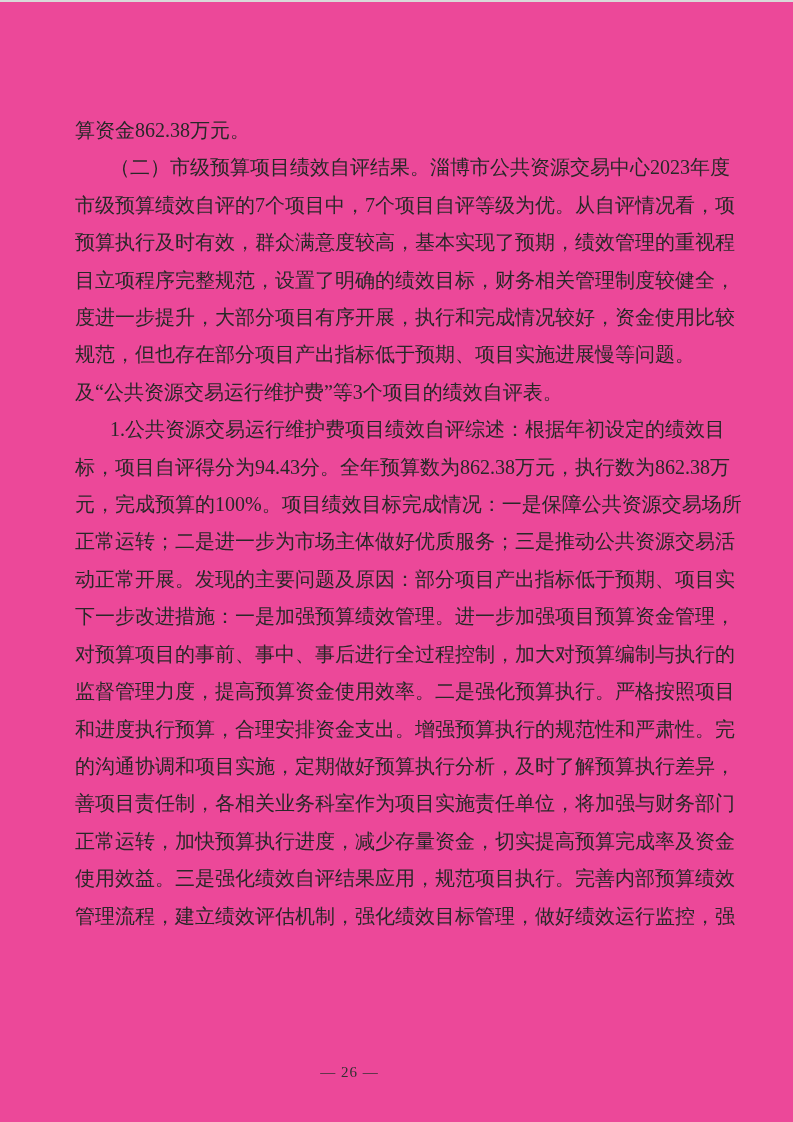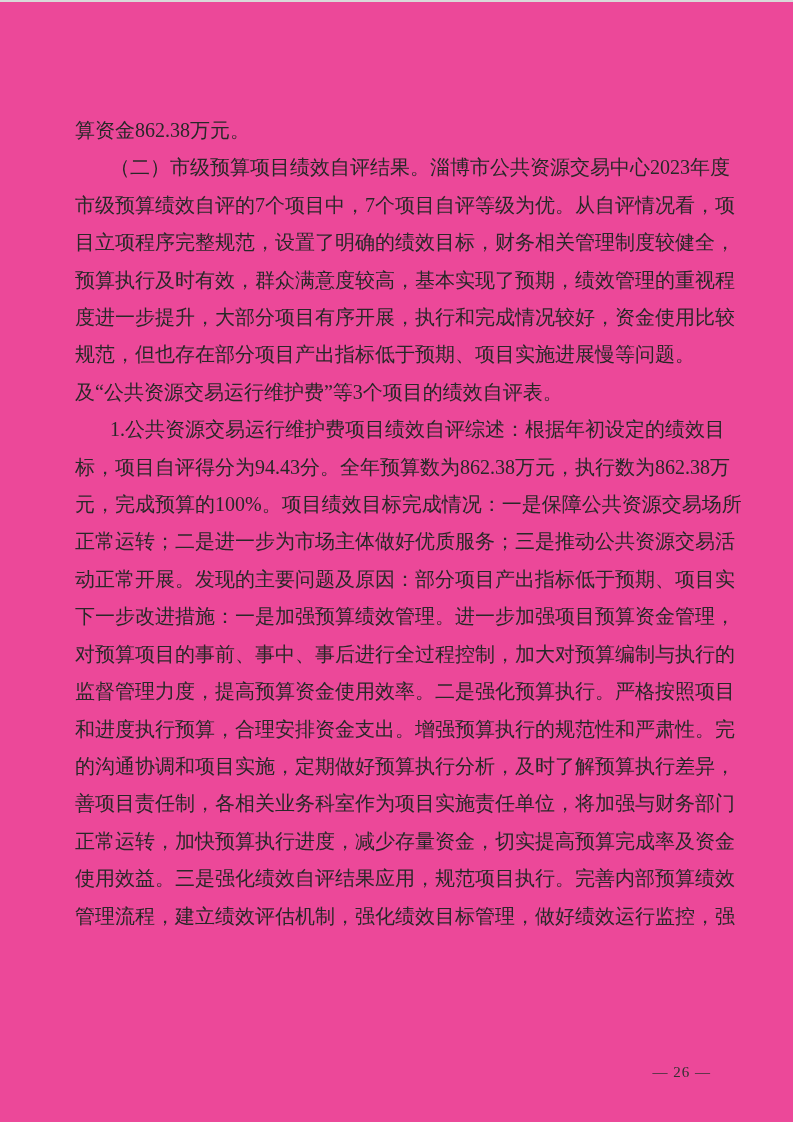--- a/index.html
+++ b/index.html
@@ -46,45 +46,45 @@
     text-align: left;
     text-align-last: left;
     white-space: normal;
   }
   .line.first {
     text-indent: 1.75em;
   }
   .footer {
     position: absolute;
     top: 1062px;
-    left: 12px;
+    left: 0;
     width: 699px;
-    text-align: right;
+    text-align: center;
   }
   .pagenum {
     font-size: 15px;
     line-height: 20px;
     color: #303030;
     letter-spacing: 1px;
   }
 </style>
 </head>
 <body>
 
 <div class="page">
   <div class="scan-edge"></div>
 
   <main class="content">
 
     <p class="line short">算资金862.38万元。</p>
 
     <p class="line first">（二）市级预算项目绩效自评结果。淄博市公共资源交易中心2023年度</p>
     <p class="line">市级预算绩效自评的7个项目中，7个项目自评等级为优。从自评情况看，项</p>
+    <p class="line">预算执行及时有效，群众满意度较高，基本实现了预期，绩效管理的重视程</p>
     <p class="line">目立项程序完整规范，设置了明确的绩效目标，财务相关管理制度较健全，</p>
-    <p class="line">预算执行及时有效，群众满意度较高，基本实现了预期，绩效管理的重视程</p>
     <p class="line">度进一步提升，大部分项目有序开展，执行和完成情况较好，资金使用比较</p>
     <p class="line short">规范，但也存在部分项目产出指标低于预期、项目实施进展慢等问题。</p>
 
     <p class="line short">及“公共资源交易运行维护费”等3个项目的绩效自评表。</p>
 
     <p class="line first">1.公共资源交易运行维护费项目绩效自评综述：根据年初设定的绩效目</p>
     <p class="line">标，项目自评得分为94.43分。全年预算数为862.38万元，执行数为862.38万</p>
     <p class="line">元，完成预算的100%。项目绩效目标完成情况：一是保障公共资源交易场所</p>
     <p class="line">正常运转；二是进一步为市场主体做好优质服务；三是推动公共资源交易活</p>
     <p class="line">动正常开展。发现的主要问题及原因：部分项目产出指标低于预期、项目实</p>

